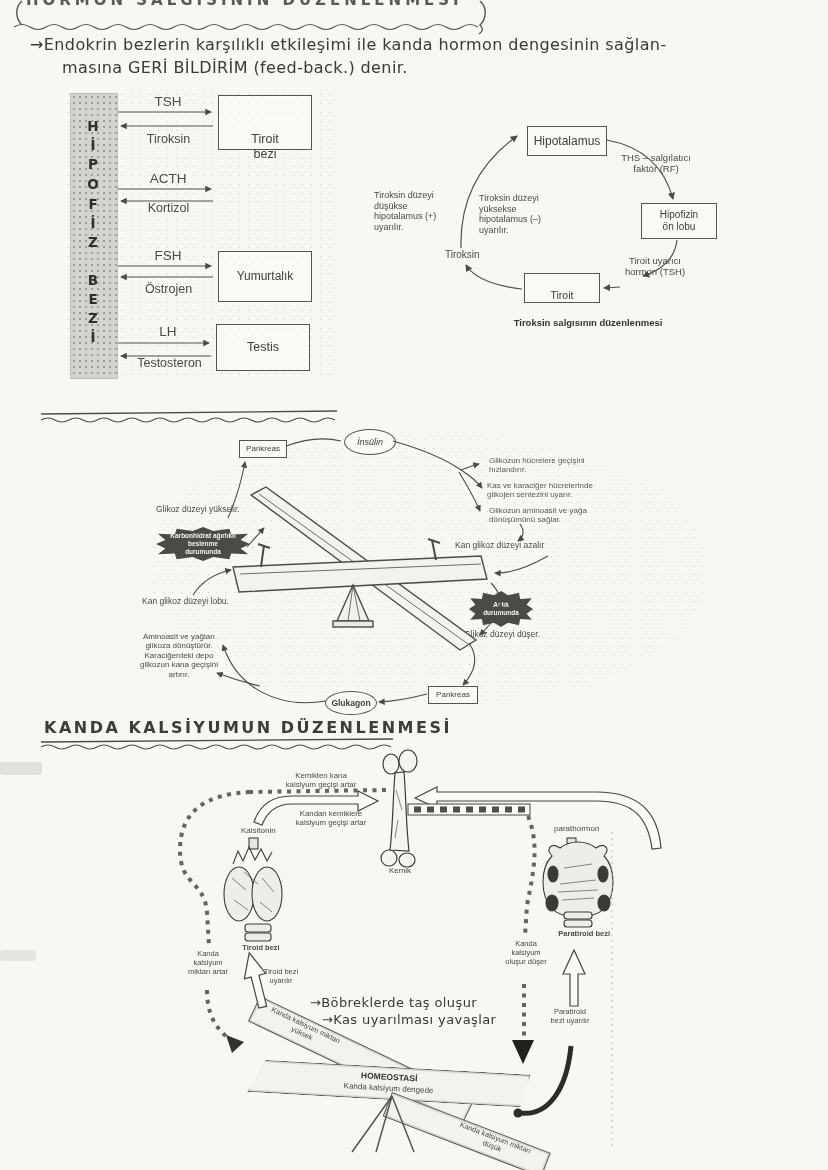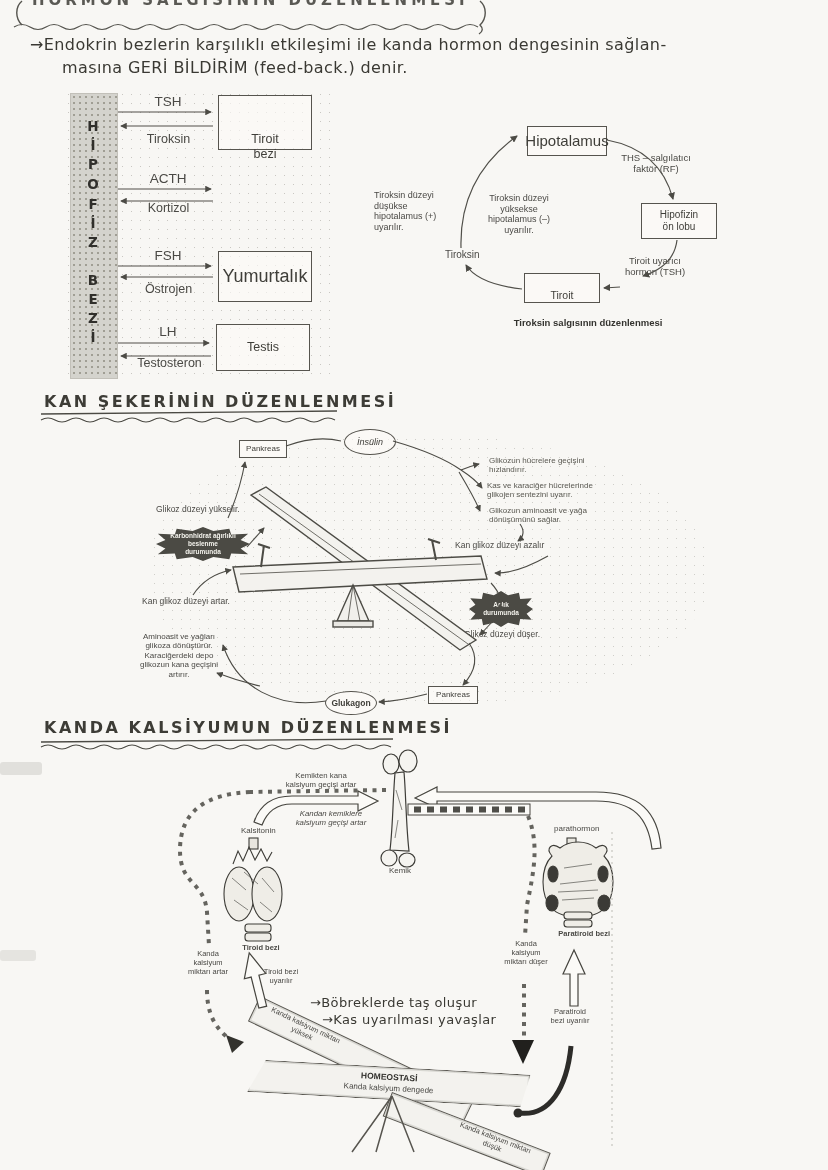--- a/index.html
+++ b/index.html
@@ -26,21 +26,21 @@
   .clipwrap{position:absolute;overflow:hidden;}
 </style>
 </head>
 <body>
 
 <div class="page">
 
   <div class="l" style="left:0;top:762px;width:42px;height:13px;background:#b2b0aa;opacity:.32;border-radius:3px;"></div>
   <div class="l" style="left:0;top:950px;width:36px;height:11px;background:#b2b0aa;opacity:.27;border-radius:3px;"></div>
 
-  <div class="clipwrap" style="left:24px;top:0;width:456px;height:19px;margin-left:6px;">
+  <div class="clipwrap" style="left:24px;top:0;width:456px;height:19px;">
     <div class="l head" style="left:2px;top:-8px;width:452px;letter-spacing:4px;color:#5a5954;font-size:15px;white-space:nowrap;">HORMON SALGISININ DÜZENLENMESİ</div>
   </div>
 
   <div class="l hand" style="left:62px;top:59px;width:600px;font-size:16px;">masına GERİ BİLDİRİM (feed-back.) denir.</div>
   <div class="l hand" style="left:30px;top:36px;width:784px;font-size:16px;">→Endokrin bezlerin karşılıklı etkileşimi ile kanda hormon dengesinin sağlan-</div>
 
   <div class="l speck2" style="left:64px;top:90px;width:268px;height:290px;opacity:.45;"></div>
   <div class="l speck" style="left:70px;top:93px;width:46px;height:284px;background-color:#d4d3cd;border:1px solid #c2c0b9;"></div>
 
   <div class="pitletter" style="top:118px;">H</div>
@@ -59,47 +59,46 @@
   <div class="l c" style="left:126px;top:132px;width:85px;font-size:12.5px;">Tiroksin</div>
   <div class="box" style="left:218px;top:95px;width:92px;height:53px;font-size:12.5px;">
     <span style="display:block;width:52px;margin-top:48px;">Tiroit bezi</span>
   </div>
 
   <div class="l c" style="left:128px;top:171px;width:80px;font-size:13.5px;">ACTH</div>
   <div class="l c" style="left:126px;top:201px;width:85px;font-size:12.5px;">Kortizol</div>
 
   <div class="l c" style="left:128px;top:248px;width:80px;font-size:13.5px;">FSH</div>
   <div class="l c" style="left:126px;top:282px;width:85px;font-size:12.5px;">Östrojen</div>
-  <div class="box" style="left:218px;top:251px;width:92px;height:49px;font-size:18px;text-align:center;">
+  <div class="box" style="left:218px;top:251px;width:92px;height:49px;font-size:12px;text-align:center;">
     <span>Yumurtalık</span>
   </div>
 
   <div class="l c" style="left:128px;top:324px;width:80px;font-size:13.5px;">LH</div>
   <div class="l c" style="left:122px;top:356px;width:95px;font-size:12.5px;">Testosteron</div>
   <div class="box" style="left:216px;top:324px;width:92px;height:45px;font-size:12.5px;">
     <span>Testis</span>
   </div>
 
-  <div class="box" style="left:527px;top:126px;width:78px;height:28px;font-size:15px;">
+  <div class="box" style="left:527px;top:126px;width:78px;height:28px;font-size:12px;">
     <span>Hipotalamus</span>
   </div>
   <div class="l c" style="left:608px;top:152px;width:96px;font-size:9.5px;">THS – salgılatıcı faktör (RF)</div>
   <div class="box" style="left:641px;top:203px;width:74px;height:34px;font-size:10px;">
     <span style="display:block;width:48px;">Hipofizin ön lobu</span>
   </div>
   <div class="l c" style="left:612px;top:255px;width:86px;font-size:9.5px;">Tiroit uyarıcı hormon (TSH)</div>
   <div class="box" style="left:524px;top:273px;width:74px;height:28px;font-size:10.5px;align-items:flex-end;">
     <span>Tiroit</span>
   </div>
   <div class="l" style="left:445px;top:249px;width:55px;font-size:10px;">Tiroksin</div>
   <div class="l" style="left:374px;top:190px;width:78px;font-size:9px;">Tiroksin düzeyi düşükse hipotalamus (+) uyarılır.</div>
-  <div class="l" style="left:479px;top:193px;width:80px;font-size:9px;text-align:center;">Tiroksin düzeyi yüksekse hipotalamus (–) uyarılır.</div>
+  <div class="l" style="left:479px;top:193px;width:80px;font-size:9px;">Tiroksin düzeyi yüksekse hipotalamus (–) uyarılır.</div>
   <div class="l c b" style="left:492px;top:317px;width:192px;font-size:9.5px;color:#34332f;">Tiroksin salgısının düzenlenmesi</div>
 
-  <div class="l head" style="left:44px;top:393px;">KAN ŞEKERİNİN DÜZENLENMESİ</div>
 
   <div class="l speck2" style="left:150px;top:435px;width:560px;height:270px;opacity:.38;border-radius:45% 50% 48% 45%;"></div>
 
   <div class="box" style="left:239px;top:440px;width:46px;height:16px;font-size:8px;">
     <span>Pankreas</span>
   </div>
   <div class="box oval" style="left:344px;top:429px;width:50px;height:24px;font-size:9px;font-style:italic;">
     <span>İnsülin</span>
   </div>
 
@@ -107,46 +106,46 @@
   <div class="l" style="left:487px;top:481px;width:126px;font-size:8px;color:#5a5952;">Kas ve karaciğer hücrelerinde glikojen sentezini uyarır.</div>
   <div class="l" style="left:489px;top:506px;width:100px;font-size:8px;color:#5a5952;">Glikozun aminoasit ve yağa dönüşümünü sağlar.</div>
 
   <div class="l" style="left:455px;top:540px;width:105px;font-size:8.5px;">Kan glikoz düzeyi azalır</div>
   <div class="l" style="left:156px;top:504px;width:100px;font-size:8.5px;">Glikoz düzeyi yükselir.</div>
 
   <div class="star" style="left:156px;top:527px;width:94px;height:34px;font-size:6.5px;">
     <span style="display:block;width:66px;">Karbonhidrat ağırlıklı beslenme durumunda</span>
   </div>
 
-  <div class="l" style="left:142px;top:596px;width:100px;font-size:8.5px;">Kan glikoz düzeyi artar.</div>
+  <div class="l" style="left:142px;top:596px;width:100px;font-size:8.5px;">Kan glikoz düzeyi lobu.</div>
   <div class="l c" style="left:136px;top:632px;width:86px;font-size:8px;">Aminoasit ve yağları glikoza dönüştürür. Karaciğerdeki depo glikozun kana geçişini artırır.</div>
 
   <div class="star" style="left:469px;top:591px;width:64px;height:36px;font-size:6.5px;">
     <span style="display:block;width:40px;">Açlık durumunda</span>
   </div>
   <div class="l" style="left:464px;top:629px;width:95px;font-size:8.5px;">Glikoz düzeyi düşer.</div>
 
   <div class="box oval" style="left:325px;top:691px;width:50px;height:22px;font-size:8.5px;font-weight:bold;">
     <span>Glukagon</span>
   </div>
   <div class="box" style="left:428px;top:686px;width:48px;height:16px;font-size:8px;">
     <span>Pankreas</span>
   </div>
 
   <div class="l head" style="left:44px;top:719px;">KANDA KALSİYUMUN DÜZENLENMESİ</div>
 
   <div class="l c" style="left:284px;top:771px;width:74px;font-size:7.8px;">Kemikten kana kalsiyum geçişi artar</div>
-  <div class="l c" style="left:291px;top:809px;width:80px;font-size:7.8px;font-style:italic;">Kandan kemiklere kalsiyum geçişi artar</div>
+  <div class="l c" style="left:291px;top:809px;width:80px;font-size:7.8px;">Kandan kemiklere kalsiyum geçişi artar</div>
   <div class="l" style="left:241px;top:826px;width:58px;font-size:8px;">Kalsitonin</div>
   <div class="l" style="left:554px;top:824px;width:62px;font-size:8px;">parathormon</div>
   <div class="l c" style="left:378px;top:866px;width:44px;font-size:8px;">Kemik</div>
   <div class="l c" style="left:230px;top:944px;width:62px;font-size:7.5px;font-weight:bold;">Tiroid bezi</div>
   <div class="l c" style="left:548px;top:930px;width:62px;font-size:7.5px;font-weight:bold;text-align:right;">Paratiroid bezi</div>
   <div class="l c" style="left:186px;top:950px;width:44px;font-size:7.5px;">Kanda kalsiyum miktarı artar</div>
-  <div class="l c" style="left:503px;top:940px;width:46px;font-size:7.5px;">Kanda kalsiyum miktarı düşer</div>
+  <div class="l c" style="left:503px;top:940px;width:46px;font-size:7.5px;">Kanda kalsiyum oluşur düşer</div>
   <div class="l c" style="left:256px;top:968px;width:50px;font-size:7.5px;">Tiroid bezi uyarılır</div>
   <div class="l c" style="left:548px;top:1008px;width:44px;font-size:7.5px;">Paratiroid bezi uyarılır</div>
 
   <div class="l hand" style="left:310px;top:995px;font-size:13px;">→Böbreklerde taş oluşur</div>
   <div class="l hand" style="left:322px;top:1012px;font-size:13px;">→Kas uyarılması yavaşlar</div>
 
   <div class="plank" style="left:260px;top:996px;width:236px;height:26px;transform:rotate(25.5deg);">
     <div class="l c" style="left:3px;top:2px;width:100px;font-size:7.3px;">Kanda kalsiyum miktarı yüksek</div>
   </div>
 

